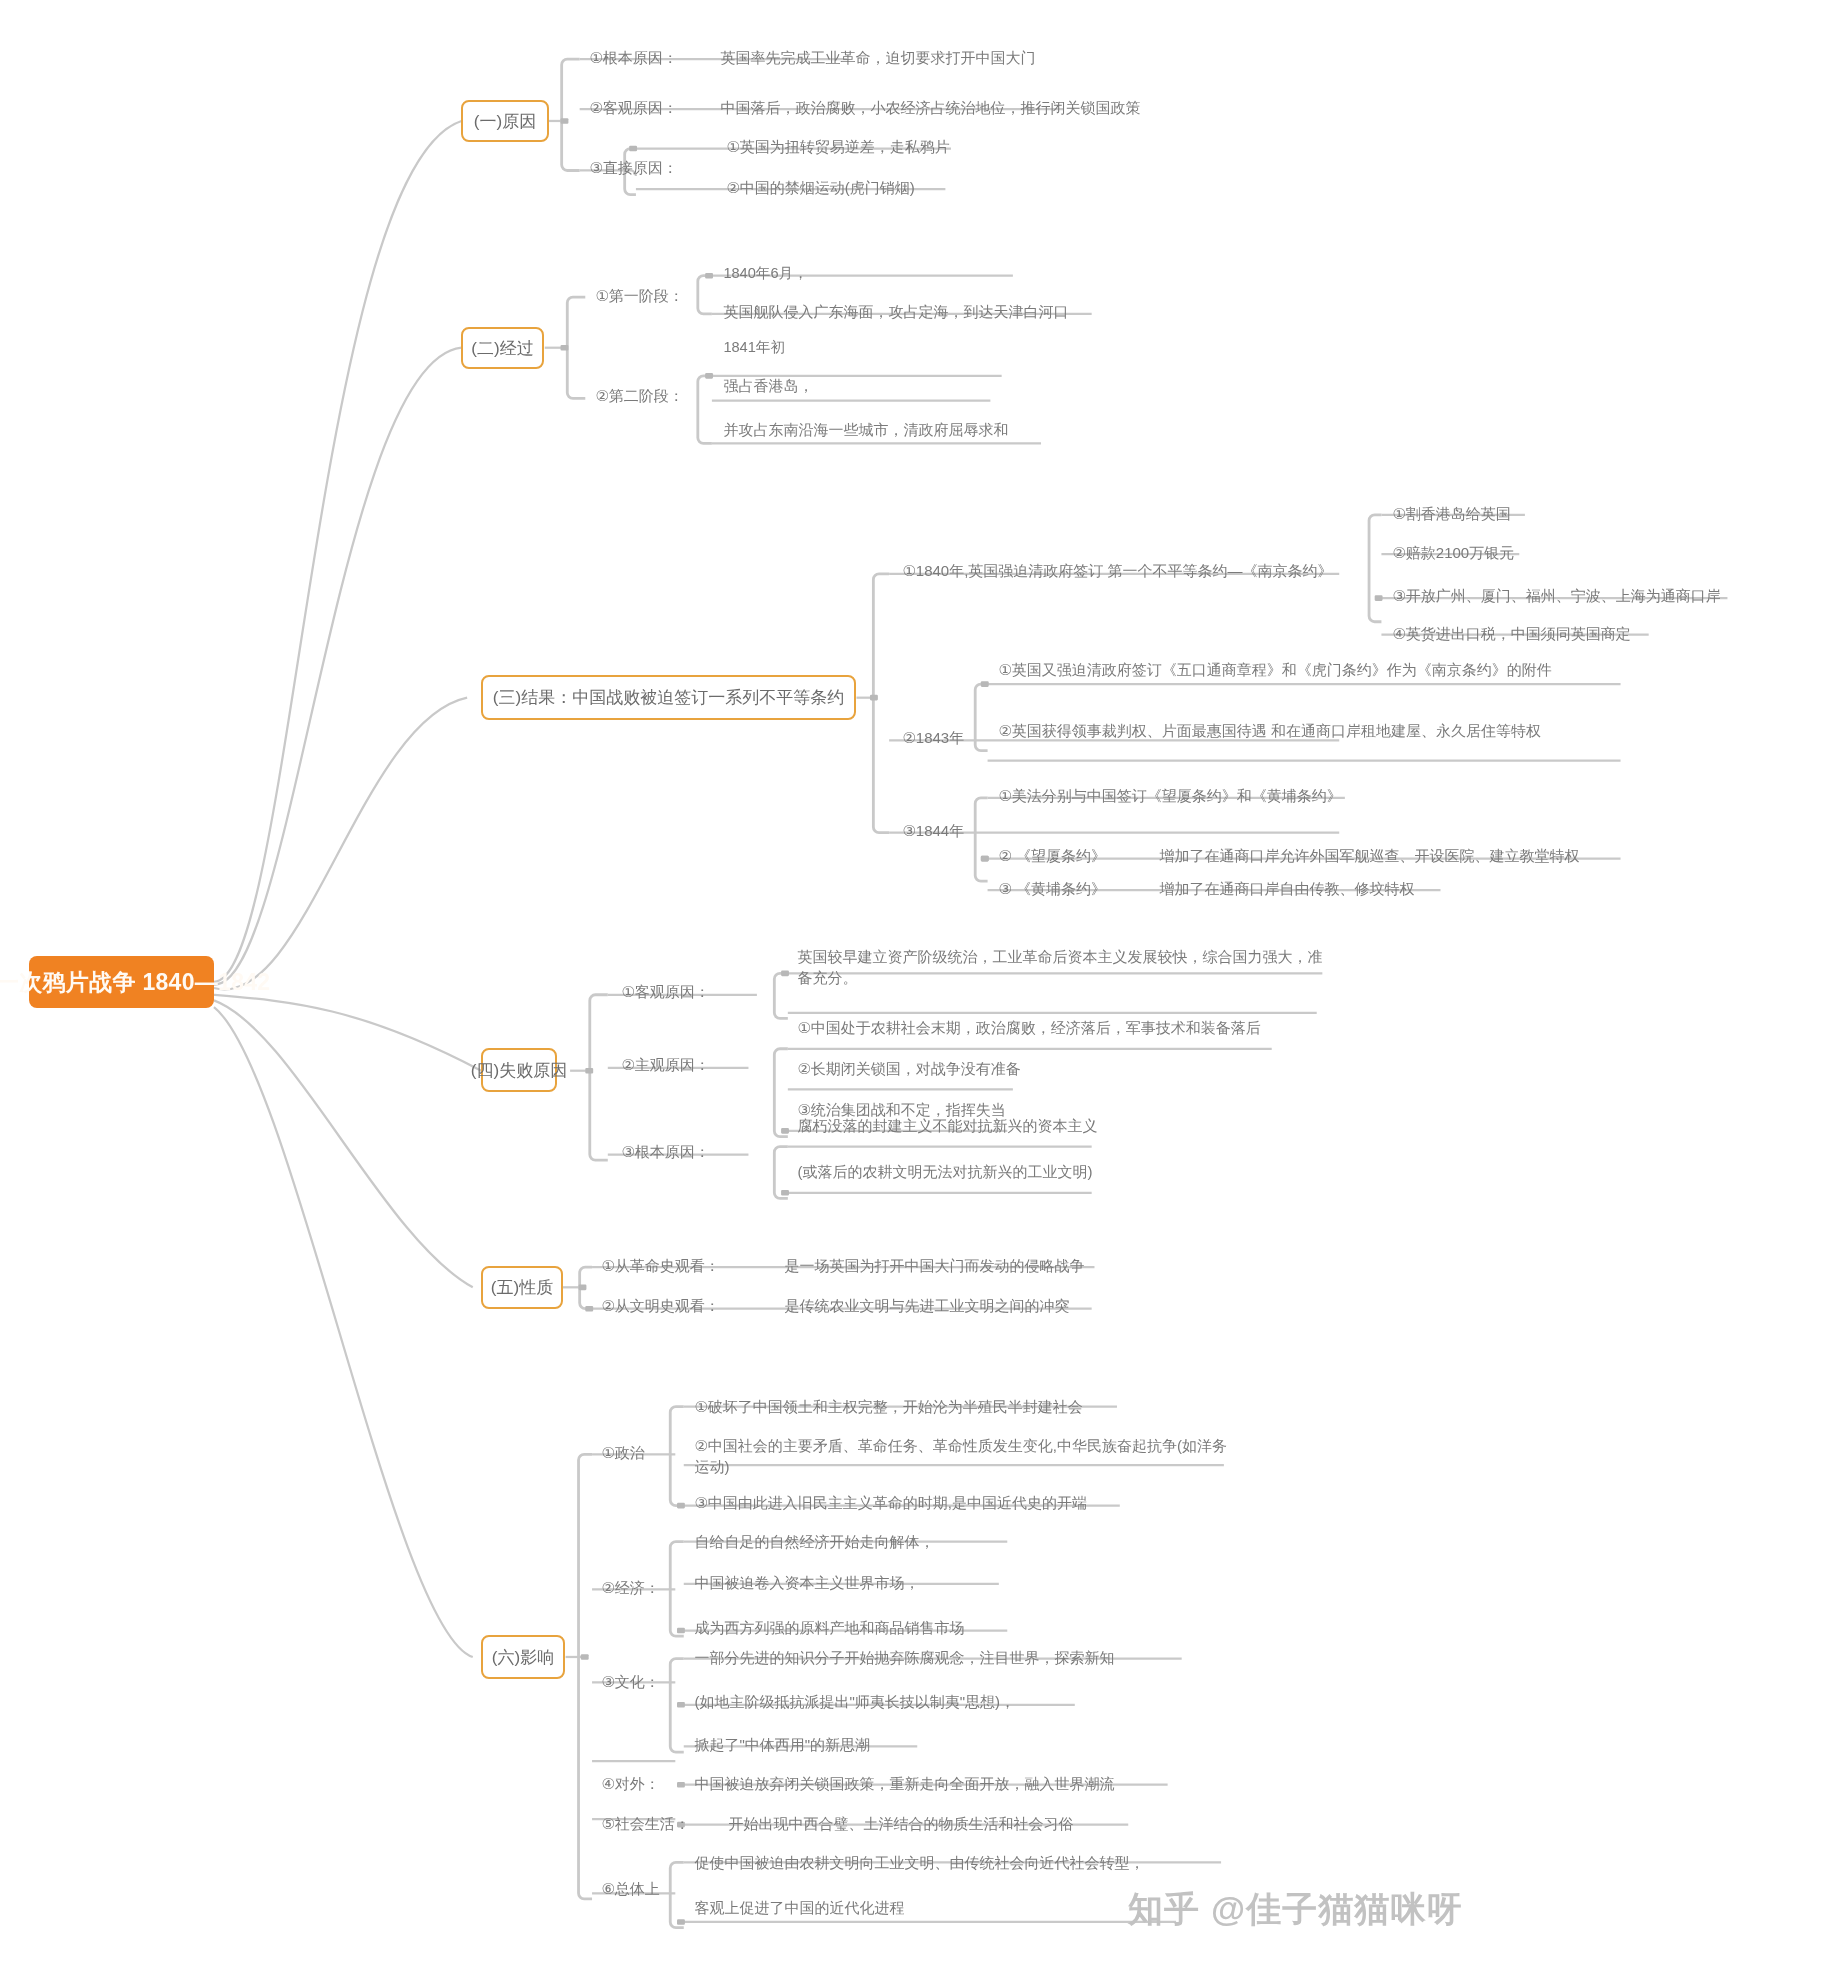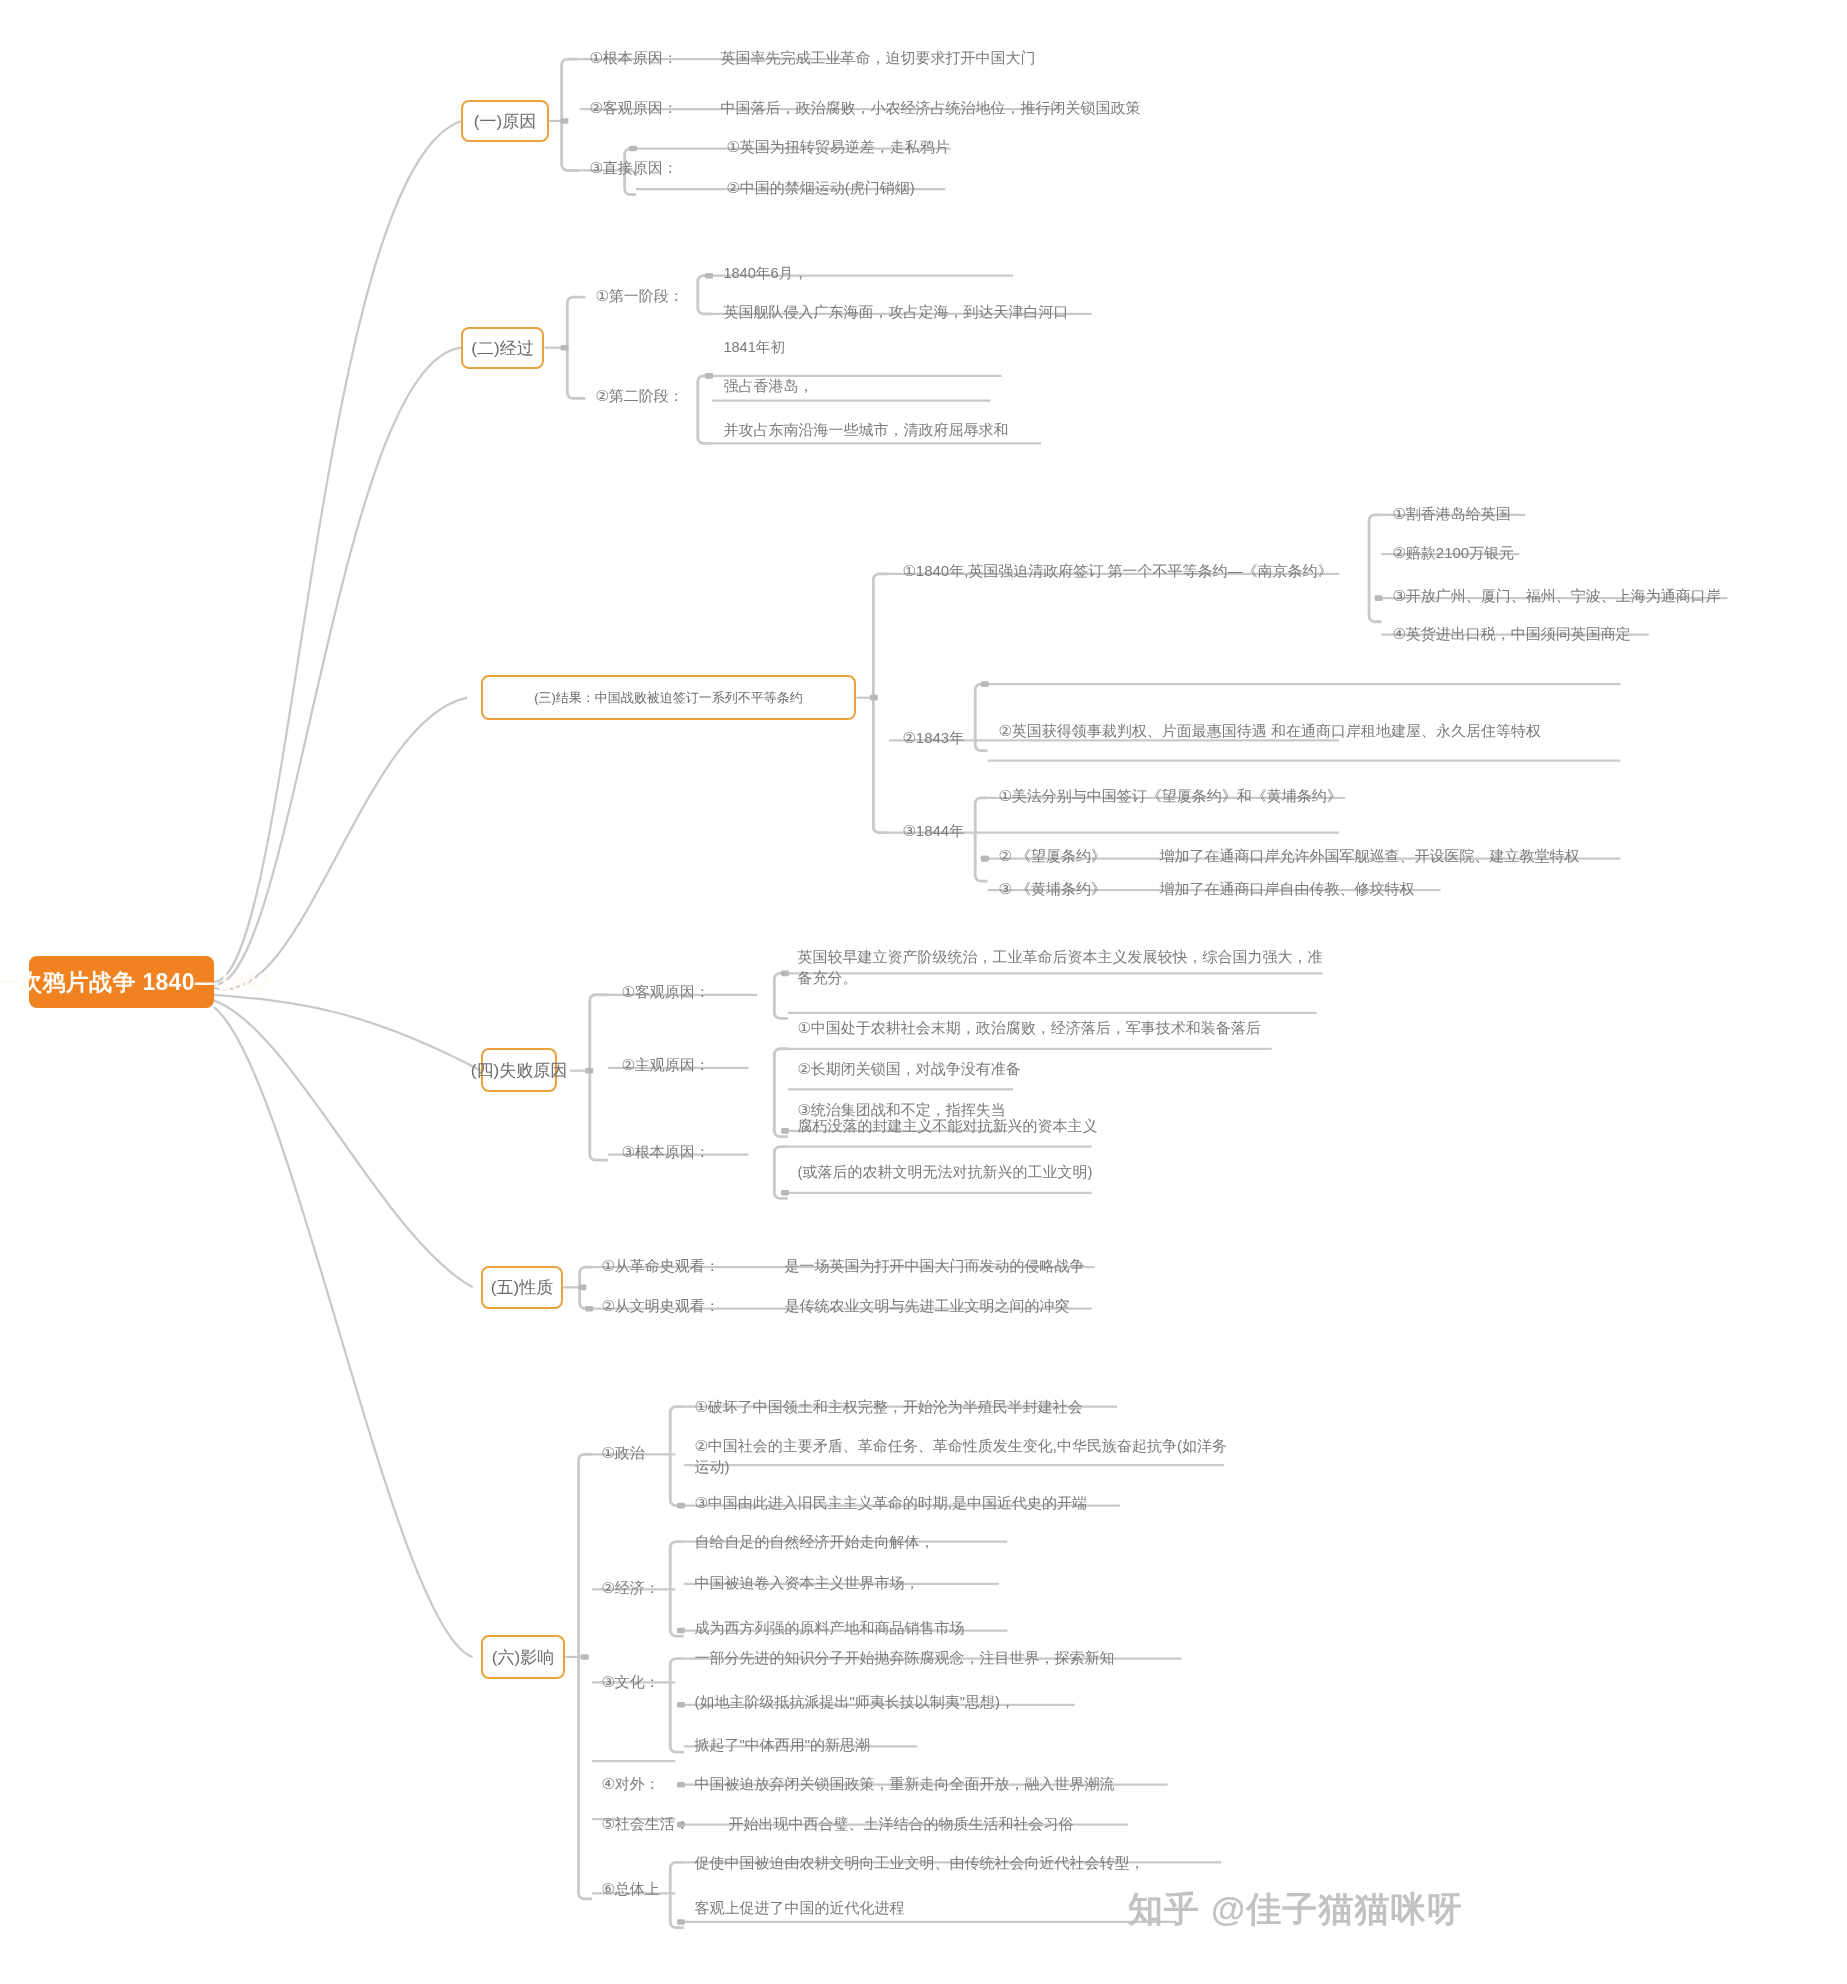--- a/index.html
+++ b/index.html
@@ -30,21 +30,21 @@
     border:2.3px solid #E8A33D;
     border-radius:7.9px;
     background:#fff;
     color:#6b6b6b;
     font-size:17px;
     display:flex;align-items:center;justify-content:center;
     padding:7.9px 10px;
     white-space:nowrap;
     box-sizing:border-box;
   }
-  .lvl1.wide{font-size:13px;}
+  .lvl1.wide{font-size:17px;}
 
   .leaf{
     color:#7a7a7a;
     font-size:15px;
     line-height:1.42;
     white-space:nowrap;
     padding:1.1px 3.4px 3.4px 3.4px;
     box-sizing:border-box;
   }
   .leaf.wrap{white-space:normal;}
@@ -222,20 +222,21 @@
   <div class="node lvl1 wide" style="left:481px;top:675px;width:375px;height:45px;">
     <span>(三)结果：中国战败被迫签订一系列不平等条约</span>
   </div>
   <div class="node leaf" style="left:899px;top:559px;">①1840年,英国强迫清政府签订 第一个不平等条约—《南京条约》</div>
   <div class="node leaf" style="left:1389px;top:502px;">①割香港岛给英国</div>
   <div class="node leaf" style="left:1389px;top:541px;">②赔款2100万银元</div>
   <div class="node leaf" style="left:1389px;top:584px;">③开放广州、厦门、福州、宁波、上海为通商口岸</div>
   <div class="node leaf" style="left:1389px;top:622px;">④英货进出口税，中国须同英国商定</div>
 
   <div class="node leaf" style="left:899px;top:726px;">②1843年</div>
+  <div class="node leaf wrap" style="left:995px;top:658px;width:625px;">①英国又强迫清政府签订《五口通商章程》和《虎门条约》作为《南京条约》的附件</div>
   <div class="node leaf wrap" style="left:995px;top:719px;width:625px;">②英国获得领事裁判权、片面最惠国待遇 和在通商口岸租地建屋、永久居住等特权</div>
 
   <div class="node leaf" style="left:899px;top:819px;">③1844年</div>
   <div class="node leaf" style="left:995px;top:784px;">①美法分别与中国签订《望厦条约》和《黄埔条约》</div>
   <div class="node leaf" style="left:995px;top:844px;">② 《望厦条约》</div>
   <div class="node leaf" style="left:1156px;top:844px;">增加了在通商口岸允许外国军舰巡查、开设医院、建立教堂特权</div>
   <div class="node leaf" style="left:995px;top:877px;">③ 《黄埔条约》</div>
   <div class="node leaf" style="left:1156px;top:877px;">增加了在通商口岸自由传教、修坟特权</div>
 
   <div class="node lvl1" style="left:481px;top:1048px;width:76px;height:44px;">

